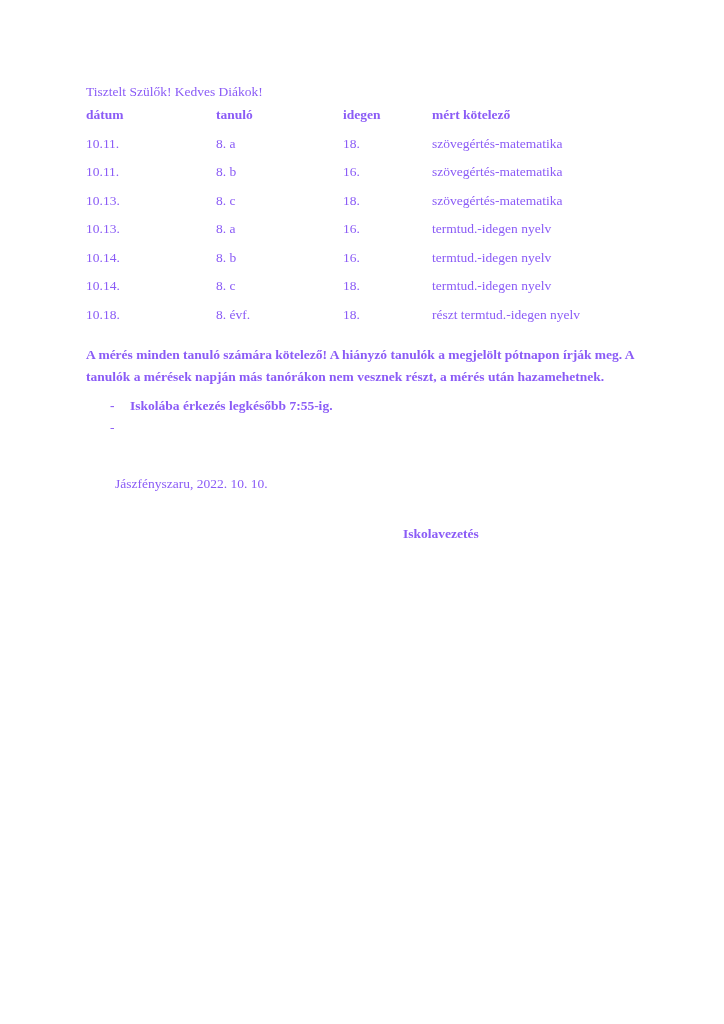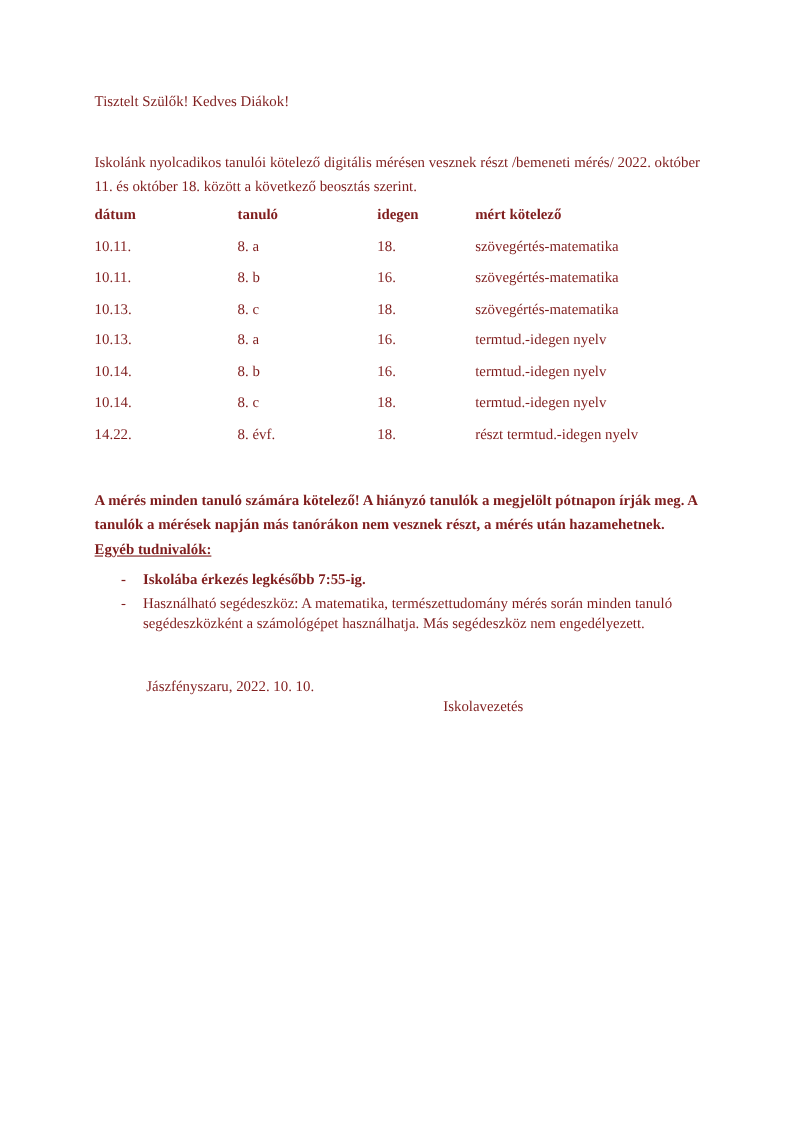--- a/index.html
+++ b/index.html
@@ -1,21 +1,21 @@
 <!DOCTYPE html>
 <html lang="hu"><head>
 <meta charset="utf-8">
 <style>
   html, body { margin: 0; padding: 0; background: #ffffff; }
   .page {
     position: relative;
     width: 724px;
     height: 1024px;
     background: #ffffff;
-    color: #7f1d1d;
+    color: #8b5cf6;
     font-family: "Liberation Serif", "DejaVu Serif", serif;
     font-size: 13.5px;
     box-sizing: border-box;
     padding: 83px 78px 0 86px;
     overflow: hidden;
   }
   .greeting { line-height: 18px; }
   .intro { margin-top: 36px; line-height: 22px; }
 
   table.schedule {
@@ -30,46 +30,45 @@
     padding: 0;
     font-size: 13.5px;
     font-weight: normal;
   }
   table.schedule th { font-weight: bold; }
   .col-datum  { width: 130px; }
   .col-osztaly{ width: 127px; }
   .col-terem  { width: 89px; }
   .col-terulet{ width: auto; }
 
-  .notice { margin-top: 35px; line-height: 22px; font-weight: bold; }
+  .notice { margin-top: 15px; line-height: 22px; font-weight: bold; }
 
   .other-heading {
     margin-top: 3px;
     line-height: 18px;
     font-weight: bold;
     text-decoration: underline;
   }
 
   .bullets { margin-top: 9px; }
   .bullet-item { display: flex; line-height: 18.5px; padding-left: 24px; }
   .bullet-item .marker { flex: none; width: 20px; }
   .bullet-item.bold { font-weight: bold; margin-bottom: 3px; }
   .bullet-text { flex: 1; }
 
-  .date-line { margin-top: 38px; margin-left: 47px; line-height: 18px; }
-  .signature { margin-left: 317px; line-height: 18px; }
+  .date-line { margin-top: 38px; margin-left: 29px; line-height: 18px; }
+  .signature { margin-top: 32px; margin-left: 317px; line-height: 18px; font-weight: bold; }
 </style>
 </head>
 <body>
 
 <div class="page">
 
   <div class="greeting">Tisztelt Szülők! Kedves Diákok!</div>
 
-  <div class="intro">Iskolánk nyolcadikos tanulói kötelező digitális mérésen vesznek részt /bemeneti mérés/ 2022. október 11. és október 18. között a következő beosztás szerint.</div>
 
   <table class="schedule">
     <colgroup>
       <col class="col-datum">
       <col class="col-osztaly">
       <col class="col-terem">
       <col class="col-terulet">
     </colgroup>
     <thead>
       <tr>
@@ -110,43 +109,41 @@
           <td>16.</td>
           <td>termtud.-idegen nyelv</td>
         </tr>
         <tr>
           <td>10.14.</td>
           <td>8. c</td>
           <td>18.</td>
           <td>termtud.-idegen nyelv</td>
         </tr>
         <tr>
-          <td>14.22.</td>
+          <td>10.18.</td>
           <td>8. évf.</td>
           <td>18.</td>
           <td>részt termtud.-idegen nyelv</td>
         </tr>
       </tbody>
   </table>
 
   <div class="notice">A mérés minden tanuló számára kötelező! A hiányzó tanulók a megjelölt pótnapon írják meg. A tanulók a mérések napján más tanórákon nem vesznek részt, a mérés után hazamehetnek.</div>
 
-  <div class="other-heading">Egyéb tudnivalók:</div>
 
   <div class="bullets">
     <div class="bullet-item bold">
       <span class="marker">-</span>
       <div class="bullet-text">
         <div>Iskolába érkezés legkésőbb 7:55-ig.</div>
       </div>
     </div>
     <div class="bullet-item">
       <span class="marker">-</span>
       <div class="bullet-text">
-        <div>Használható segédeszköz: A matematika, természettudomány mérés során minden tanuló segédeszközként a számológépet használhatja. Más segédeszköz nem engedélyezett.</div>
       </div>
     </div>
   </div>
 
   <div class="date-line">Jászfényszaru, 2022. 10. 10.</div>
 
   <div class="signature">Iskolavezetés</div>
 
 </div>
 

